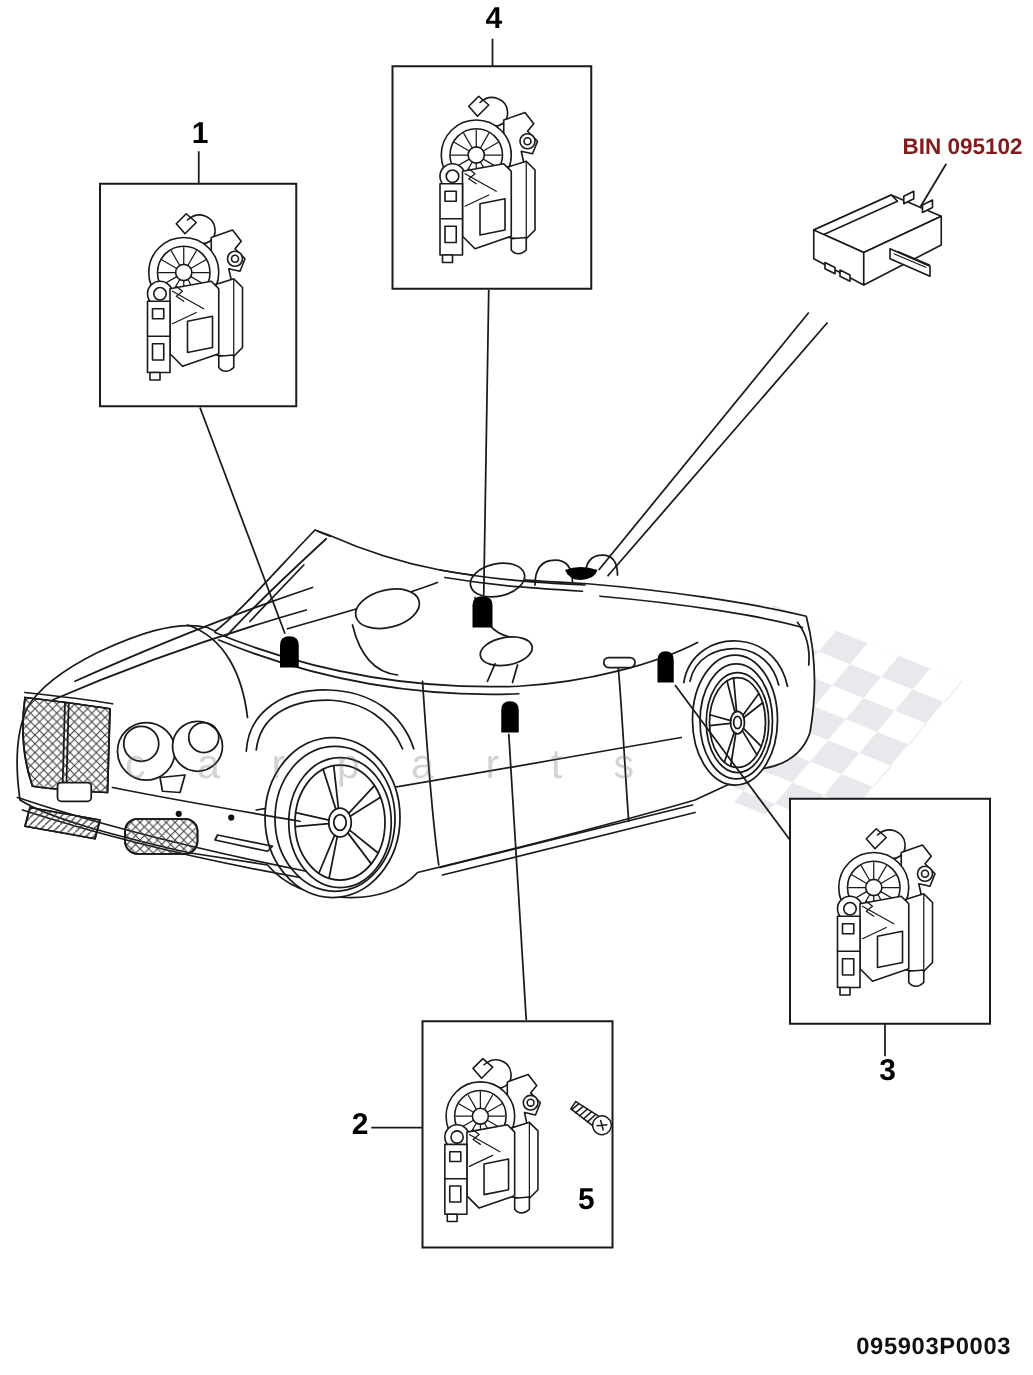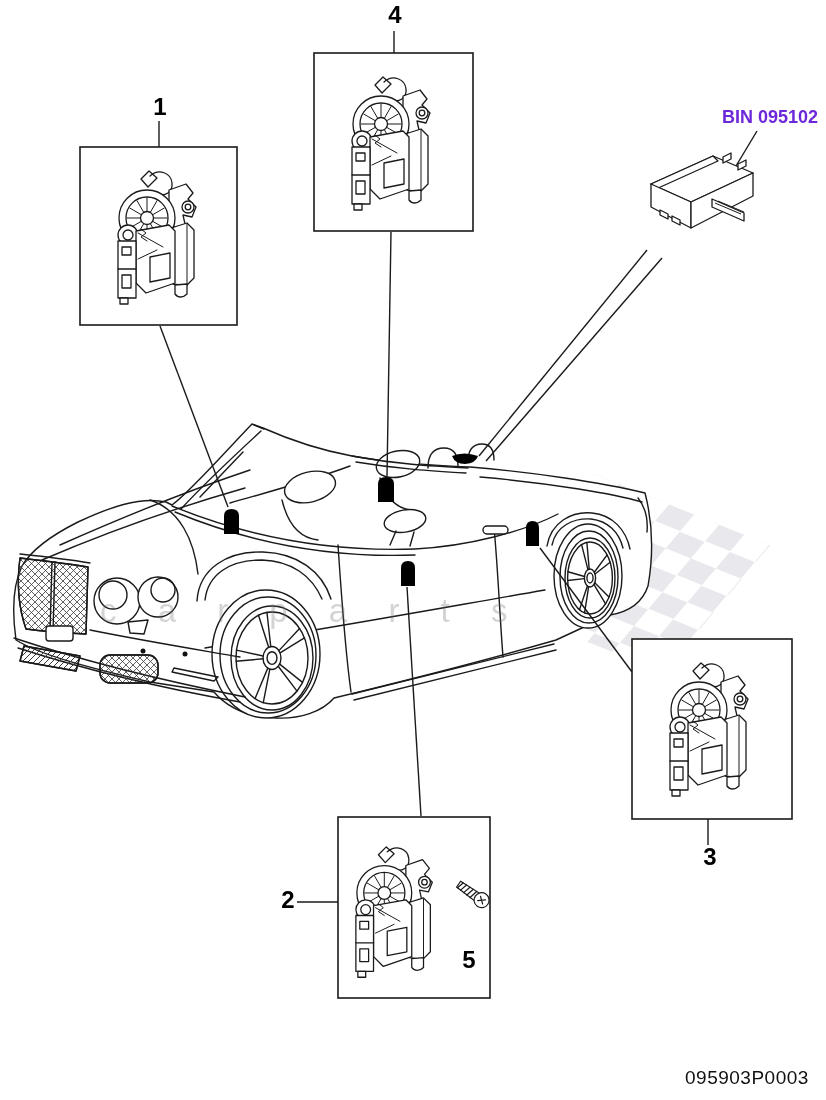--- a/index.html
+++ b/index.html
@@ -13,22 +13,22 @@
   #diagram-svg{position:absolute;left:0;top:0;}
   
   .wm-brand{position:absolute;left:56px;top:488px;font-size:108px;font-weight:bold;
             letter-spacing:-5px;color:rgba(205,75,75,0.42);white-space:nowrap;
             pointer-events:none;}
   .wm-letters{position:absolute;left:100px;top:592px;font-size:33px;font-weight:normal;
             letter-spacing:16px;color:rgba(110,110,110,0.30);white-space:nowrap;
             pointer-events:none;}
   .callout-num{position:absolute;width:30px;text-align:center;font-size:24px;
             font-weight:bold;color:#000;}
-  .bin-label{position:absolute;left:722px;top:107px;font-size:18px;font-weight:bold;color:#6d28d9;}
-  .footer-num{position:absolute;left:685px;top:1067px;font-size:19px;color:#111;letter-spacing:.5px;}
+  .bin-label{position:absolute;left:722px;top:107px;font-size:18px;font-weight:bold;color:#7f1d1d;}
+  .footer-num{position:absolute;left:685px;top:1067px;font-size:19px;color:#111;letter-spacing:.5px;font-weight:bold;}
 </style>
 </head>
 <body>
 
 <div id="stage">
 
   <div id="flag"></div>
 
   <svg id="diagram-svg" width="826" height="1100" viewBox="0 0 826 1100">
     <defs>

